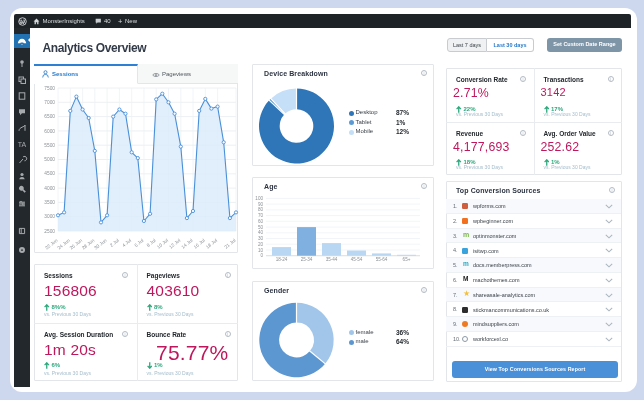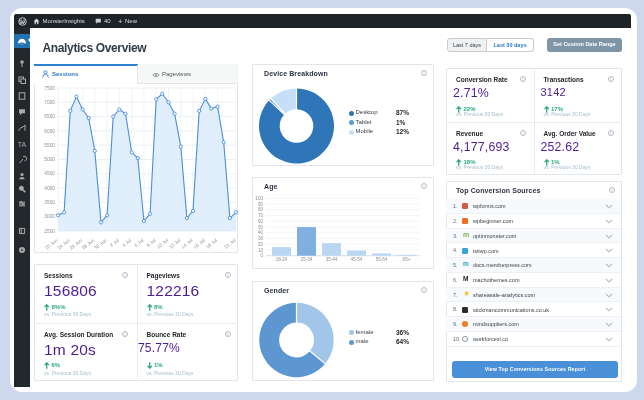--- a/index.html
+++ b/index.html
@@ -4,21 +4,21 @@
 body { width:644px; height:400px; background:#cdd8ef; font-family:"Liberation Sans", sans-serif; overflow:hidden; }
 .abs { position:absolute; }
 .frame { position:absolute; left:10px; top:8px; width:627px; height:384px; background:#fff; border-radius:12px; }
 .bar { position:absolute; left:14px; top:14px; width:617px; height:14px; background:#1d2327; border-radius:2px 2px 0 0; }
 .side { position:absolute; left:14px; top:28px; width:16px; height:359px; background:#23282d; }
 .content { position:absolute; left:30px; top:28px; width:601px; height:359px; background:#fff; }
 .card { position:absolute; background:#fff; border:1px solid #e2e6ea; border-radius:1px; }
 .ctitle { position:absolute; font-size:7px; font-weight:bold; color:#2d3442; letter-spacing:0.1px; }
 .info { position:absolute; width:6px; height:6px; border:0.8px solid #b3bcc5; border-radius:50%; color:#b3bcc5; font-size:4.5px; line-height:5.5px; text-align:center; }
 .mlabel { position:absolute; font-size:6.5px; font-weight:bold; color:#23282d; }
-.mnum { position:absolute; font-size:14.5px; font-weight:400; color:#4c1d95; letter-spacing:0.2px; }
+.mnum { position:absolute; font-size:14.5px; font-weight:400; color:#be185d; letter-spacing:0.2px; }
 .green { position:absolute; font-size:6px; font-weight:bold; color:#2da87d; }
 .vs { position:absolute; font-size:5px; color:#a3bccb; }
 .ax { font-size:4.8px; fill:#8c9196; font-family:"Liberation Sans",sans-serif; }
 .ax2 { font-size:4.6px; fill:#8c9196; font-family:"Liberation Sans",sans-serif; }
 .leg { position:absolute; font-size:6px; color:#3c434a; }
 .legv { position:absolute; font-size:6.5px; font-weight:bold; color:#23282d; }
 .dot { position:absolute; width:5px; height:5px; border-radius:50%; }
 .srow { position:absolute; left:446px; width:175px; height:14.75px; border-bottom:0.5px solid #eef1f4; }
 .rnum { position:absolute; left:7px; top:4px; font-size:5.5px; color:#646d76; }
 .fav { position:absolute; left:16px; top:4.2px; width:6px; height:6px; }
@@ -210,37 +210,37 @@
 <div class="mlabel" style="left:44px;top:272px">Sessions</div>
 <div class="info" style="left:122px;top:272px">i</div>
 <div class="mnum" style="left:44px;top:282px;font-size:15.5px">156806</div>
 <svg class="abs" style="left:44px;top:303.8px" width="5.5" height="7" viewBox="0 0 5.5 7">
     <path d="M2.75 6.8 V1.2 M0.6 3.1 L2.75 0.8 L4.9 3.1" fill="none" stroke="#2da87d" stroke-width="1.3" transform=""></path>
   </svg>
 <div class="green" style="left:51.5px;top:303.5px">8%%</div>
 <div class="vs" style="left:44px;top:311px">vs. Previous 30 Days</div>
 <div class="mlabel" style="left:146.5px;top:272px">Pageviews</div>
 <div class="info" style="left:224.5px;top:272px">i</div>
-<div class="mnum" style="left:146.5px;top:282px;font-size:15.5px">122216</div>
+<div class="mnum" style="left:146.5px;top:282px;font-size:15.5px">403610</div>
 <svg class="abs" style="left:146.5px;top:303.8px" width="5.5" height="7" viewBox="0 0 5.5 7">
     <path d="M2.75 6.8 V1.2 M0.6 3.1 L2.75 0.8 L4.9 3.1" fill="none" stroke="#2da87d" stroke-width="1.3" transform=""></path>
   </svg>
 <div class="green" style="left:154.0px;top:303.5px">8%</div>
 <div class="vs" style="left:146.5px;top:311px">vs. Previous 30 Days</div>
 <div class="mlabel" style="left:44px;top:330.5px">Avg. Session Duration</div>
 <div class="info" style="left:122px;top:330.5px">i</div>
 <div class="mnum" style="left:44px;top:340.5px;font-size:15.5px">1m 20s</div>
 <svg class="abs" style="left:44px;top:362.3px" width="5.5" height="7" viewBox="0 0 5.5 7">
     <path d="M2.75 6.8 V1.2 M0.6 3.1 L2.75 0.8 L4.9 3.1" fill="none" stroke="#2da87d" stroke-width="1.3" transform=""></path>
   </svg>
 <div class="green" style="left:51.5px;top:362.0px">6%</div>
 <div class="vs" style="left:44px;top:369.5px">vs. Previous 30 Days</div>
 <div class="mlabel" style="left:146.5px;top:330.5px">Bounce Rate</div>
 <div class="info" style="left:224.5px;top:330.5px">i</div>
-<div class="mnum" style="left:138px;top:340.5px;font-size:12px">75.77%</div>
+<div class="mnum" style="left:156px;top:340.5px;font-size:21px">75.77%</div>
 <svg class="abs" style="left:146.5px;top:362.3px" width="5.5" height="7" viewBox="0 0 5.5 7">
     <path d="M2.75 6.8 V1.2 M0.6 3.1 L2.75 0.8 L4.9 3.1" fill="none" stroke="#2da87d" stroke-width="1.3" transform="rotate(180 2.75 3.5)"></path>
   </svg>
 <div class="green" style="left:154.0px;top:362.0px">1%</div>
 <div class="vs" style="left:146.5px;top:369.5px">vs. Previous 30 Days</div>
 
 <div class="card" style="left:252px;top:64px;width:182px;height:102px"></div>
 <div class="ctitle" style="left:264px;top:70px">Device Breakdown</div>
 <div class="info" style="left:421px;top:70px">i</div>
 <div class="dot" style="left:349px;top:110.8px;background:#2e76b8"></div>

